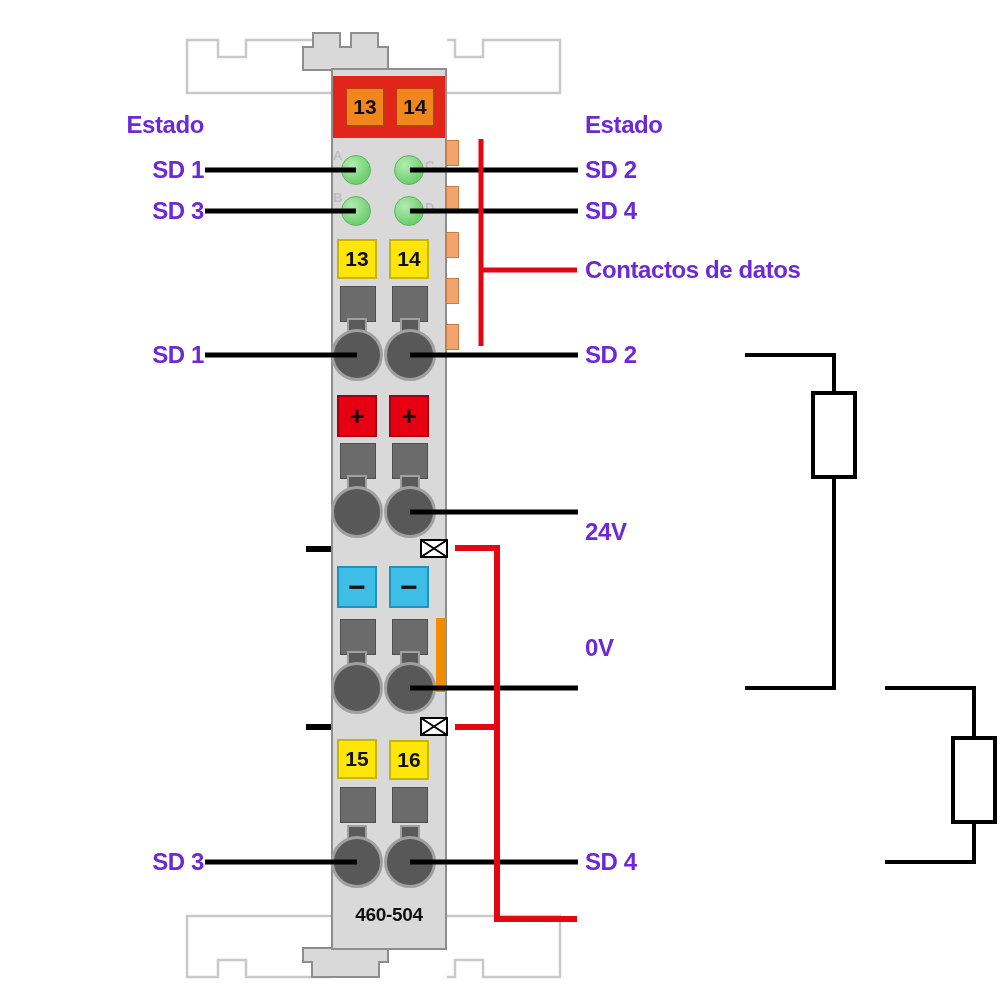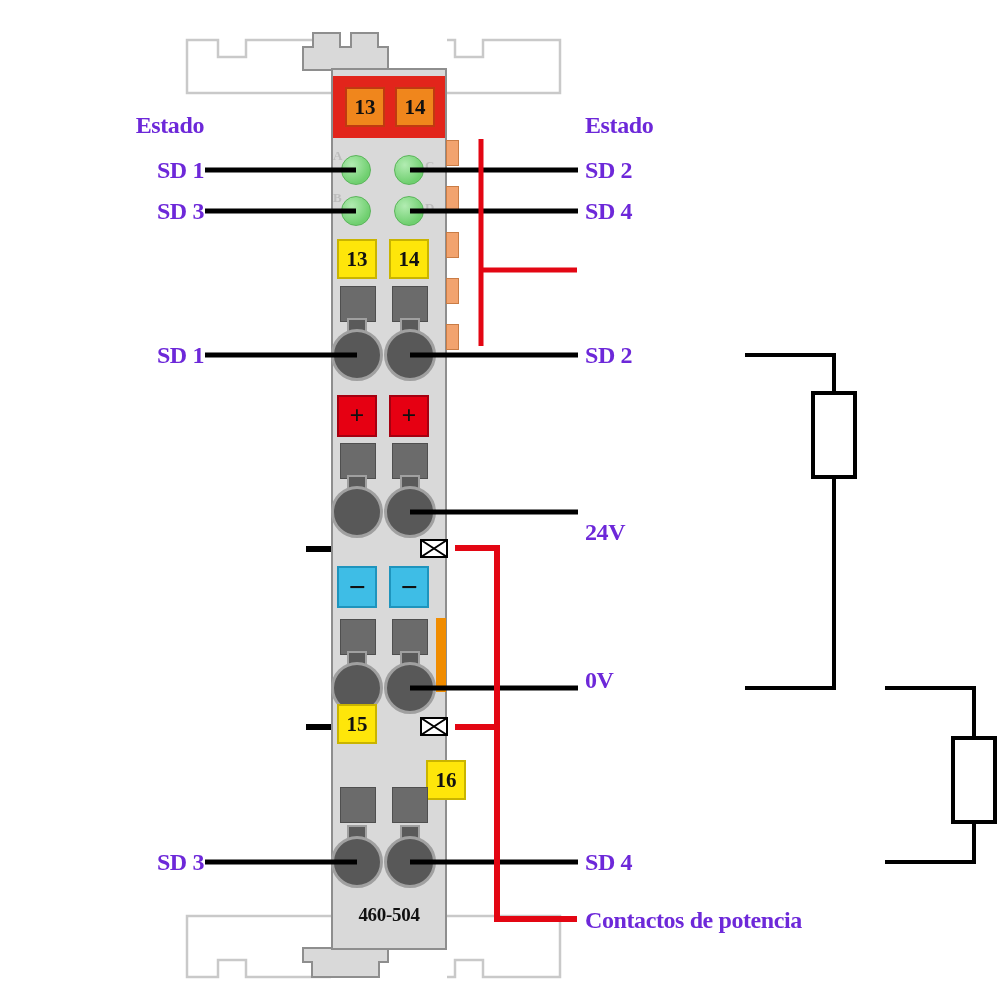--- a/index.html
+++ b/index.html
@@ -1,18 +1,18 @@
 <!DOCTYPE html>
 <html><head>
 <meta charset="utf-8">
 <style>
   html,body{margin:0;padding:0;background:#fff;}
   #canvas{
     position:relative;width:1008px;height:1007px;background:#ffffff;
-    font-family:Liberation Serif, serif;overflow:hidden;
+    font-family:Liberation Sans, sans-serif;overflow:hidden;
   }
   svg.layer{position:absolute;left:0;top:0;width:1008px;height:1007px;pointer-events:none;}
   .lbl{
     position:absolute;font-weight:700;font-size:24px;color:#6d28d9;
     letter-spacing:-0.4px;white-space:nowrap;line-height:28px;
   }
   .lbl.l{right:804px;text-align:right;}
   .lbl.r{left:585px;text-align:left;}
   .abs{position:absolute;box-sizing:border-box;}
   .module-body{
@@ -109,22 +109,22 @@
   <div class="abs msq" style="left:389px;top:566px;">−</div>
 
   <div class="abs gsq" style="left:340px;top:619px;"></div>
   <div class="abs gsq" style="left:392px;top:619px;"></div>
   <div class="abs orangebar"></div>
   <div class="abs stem" style="left:347px;top:651px;"></div>
   <div class="abs stem" style="left:400px;top:651px;"></div>
   <div class="abs clamp" style="left:331px;top:662px;"></div>
   <div class="abs clamp" style="left:384px;top:662px;"></div>
 
-  <div class="abs ysq" style="left:337px;top:704px;">15</div>
-  <div class="abs ysq" style="left:389px;top:760px;margin-left:37px;">16</div>
+  <div class="abs ysq" style="left:337px;top:739px;">15</div>
+  <div class="abs ysq" style="left:389px;top:740px;">16</div>
 
   <div class="abs gsq" style="left:340px;top:787px;"></div>
   <div class="abs gsq" style="left:392px;top:787px;"></div>
   <div class="abs stem" style="left:347px;top:825px;"></div>
   <div class="abs stem" style="left:400px;top:825px;"></div>
   <div class="abs clamp" style="left:331px;top:836px;"></div>
   <div class="abs clamp" style="left:384px;top:836px;"></div>
 
   <div class="abs model">460-504</div>
 
@@ -173,19 +173,19 @@
 
   <div class="lbl l" style="top:111px;">Estado</div>
   <div class="lbl l" style="top:156px;">SD 1</div>
   <div class="lbl l" style="top:197px;">SD 3</div>
   <div class="lbl l" style="top:341px;">SD 1</div>
   <div class="lbl l" style="top:848px;">SD 3</div>
 
   <div class="lbl r" style="top:111px;">Estado</div>
   <div class="lbl r" style="top:156px;">SD 2</div>
   <div class="lbl r" style="top:197px;">SD 4</div>
+  <div class="lbl r" style="top:256px;">Contactos de datos</div>
   <div class="lbl r" style="top:341px;">SD 2</div>
   <div class="lbl r" style="top:518px;">24V</div>
-  <div class="lbl r" style="top:666px;">0V</div>
+  <div class="lbl r" style="top:634px;">0V</div>
   <div class="lbl r" style="top:848px;">SD 4</div>
-  <div class="lbl r" style="top:906px;">Contactos de potencia</div>
 
 </div>
 
 </body></html>

